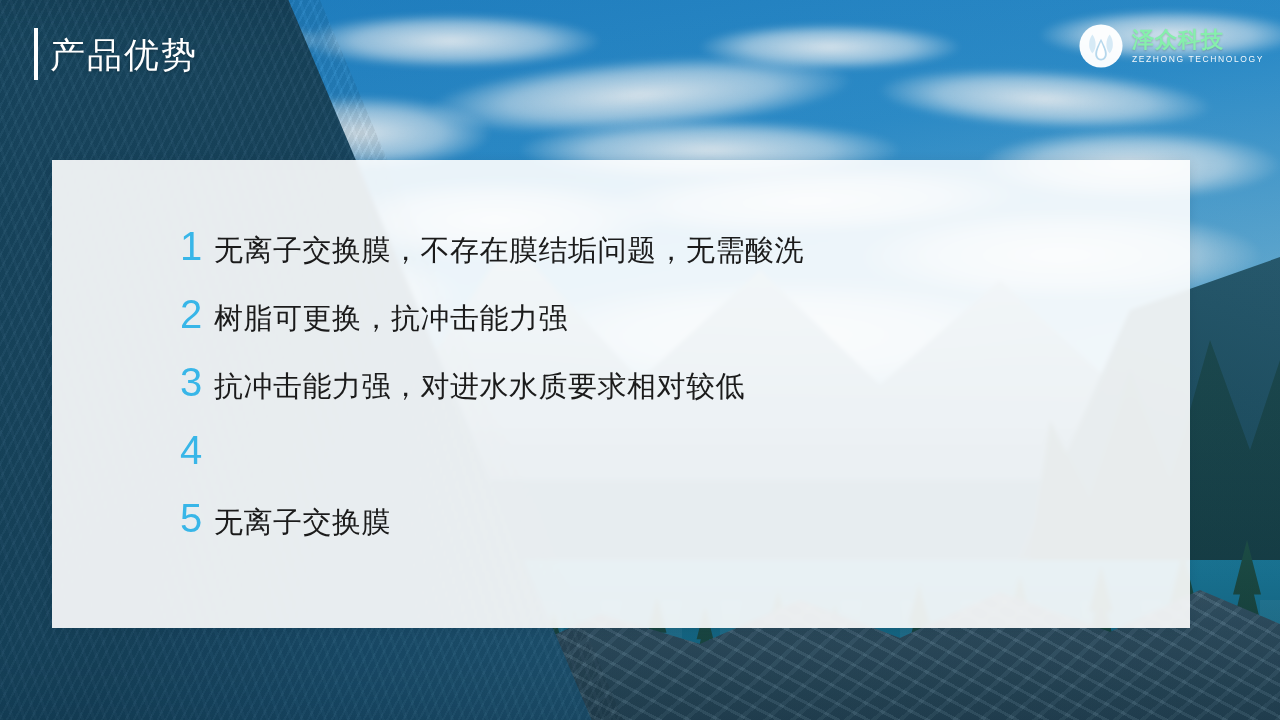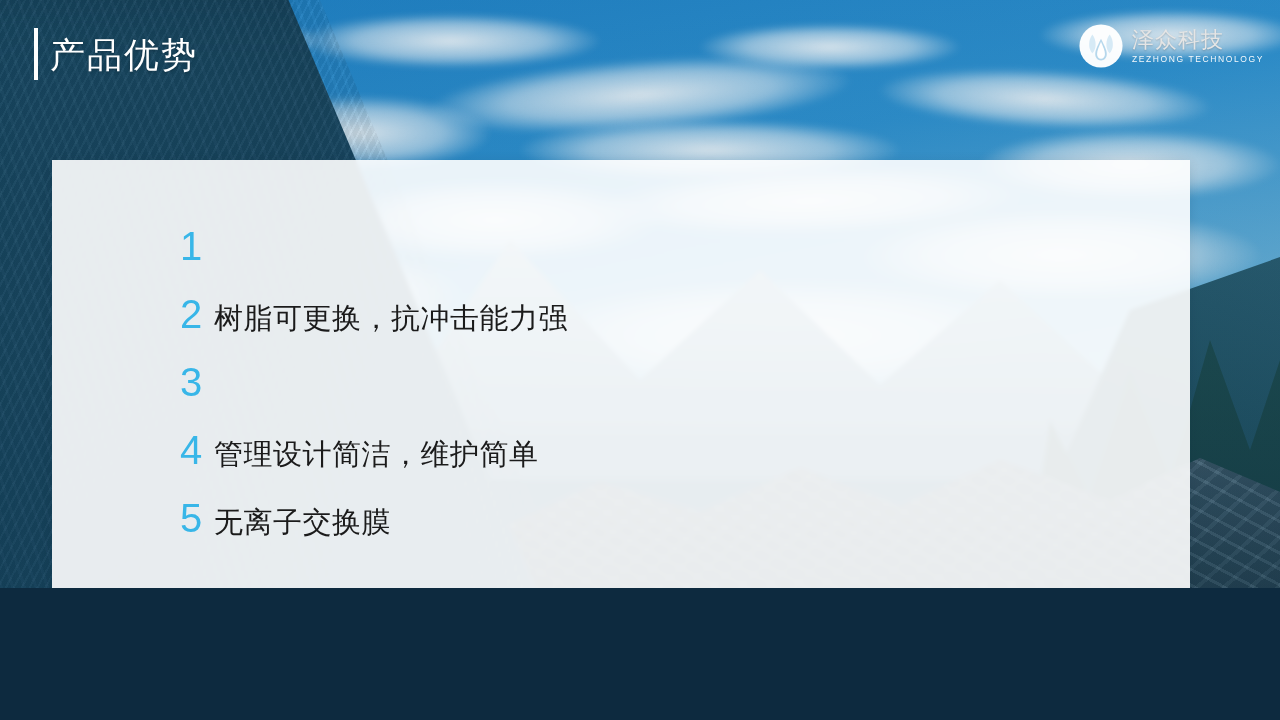--- a/index.html
+++ b/index.html
@@ -7,21 +7,21 @@
     padding: 0;
     background: #0d2a3f;
   }
   body {
     font-family: "Liberation Sans", "DejaVu Sans", sans-serif;
   }
 
   #slide {
     position: relative;
     width: 1280px;
-    height: 588px;
+    height: 720px;
     overflow: hidden;
     background: #14506e;
   }
 
   
   .bg {
     position: absolute;
     inset: 0;
     overflow: hidden;
   }
@@ -184,23 +184,23 @@
     width: 46px; height: 46px;
     margin-right: 8px;
     flex: none;
   }
   .logo-txt {
     display: flex;
     flex-direction: column;
     justify-content: center;
   }
   .logo-cn {
-    color: #e5e5e5;
+    color: #86efac;
     font-size: 22px;
-    font-weight: 400;
+    font-weight: 700;
     letter-spacing: 1px;
     line-height: 1.1;
     white-space: nowrap;
     text-shadow: 0 1px 2px rgba(0,0,0,.2);
   }
   .logo-en {
     color: #ffffff;
     font-size: 8.5px;
     letter-spacing: 1.6px;
     line-height: 1.2;
@@ -321,34 +321,35 @@
       <div class="logo-cn">泽众科技</div>
       <div class="logo-en">ZEZHONG TECHNOLOGY</div>
     </div>
   </div>
 
   <div class="panel">
     <div class="list">
 
       <div class="row">
         <div class="num">1</div>
+        <div class="row-text">无离子交换膜，不存在膜结垢问题，无需酸洗</div>
       </div>
 
       <div class="row">
         <div class="num">2</div>
         <div class="row-text">树脂可更换，抗冲击能力强</div>
       </div>
 
       <div class="row">
         <div class="num">3</div>
+        <div class="row-text">抗冲击能力强，对进水水质要求相对较低</div>
       </div>
 
       <div class="row">
         <div class="num">4</div>
-        <div class="row-text">管理设计简洁，维护简单</div>
       </div>
 
       <div class="row">
         <div class="num">5</div>
         <div class="row-text">无离子交换膜</div>
       </div>
 
     </div>
   </div>
 

